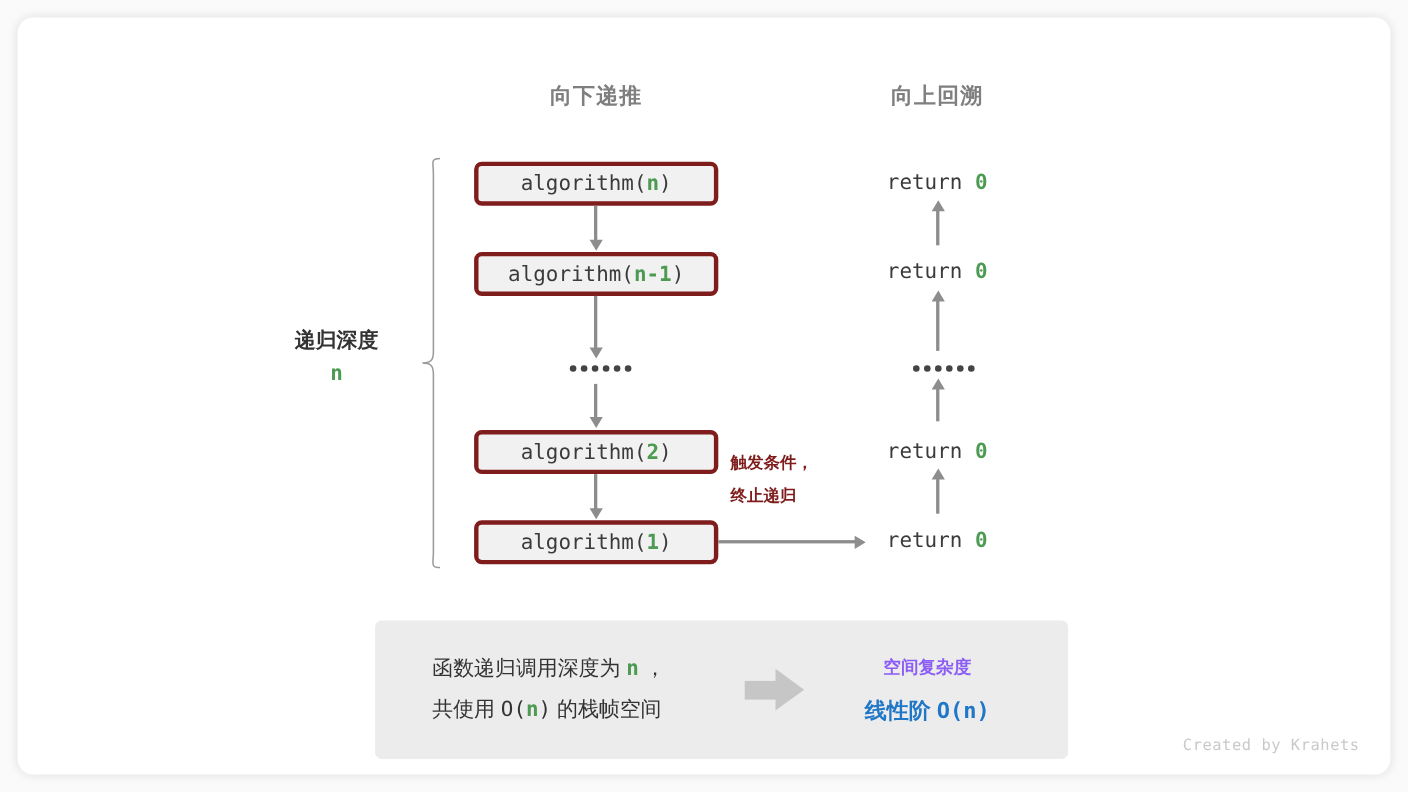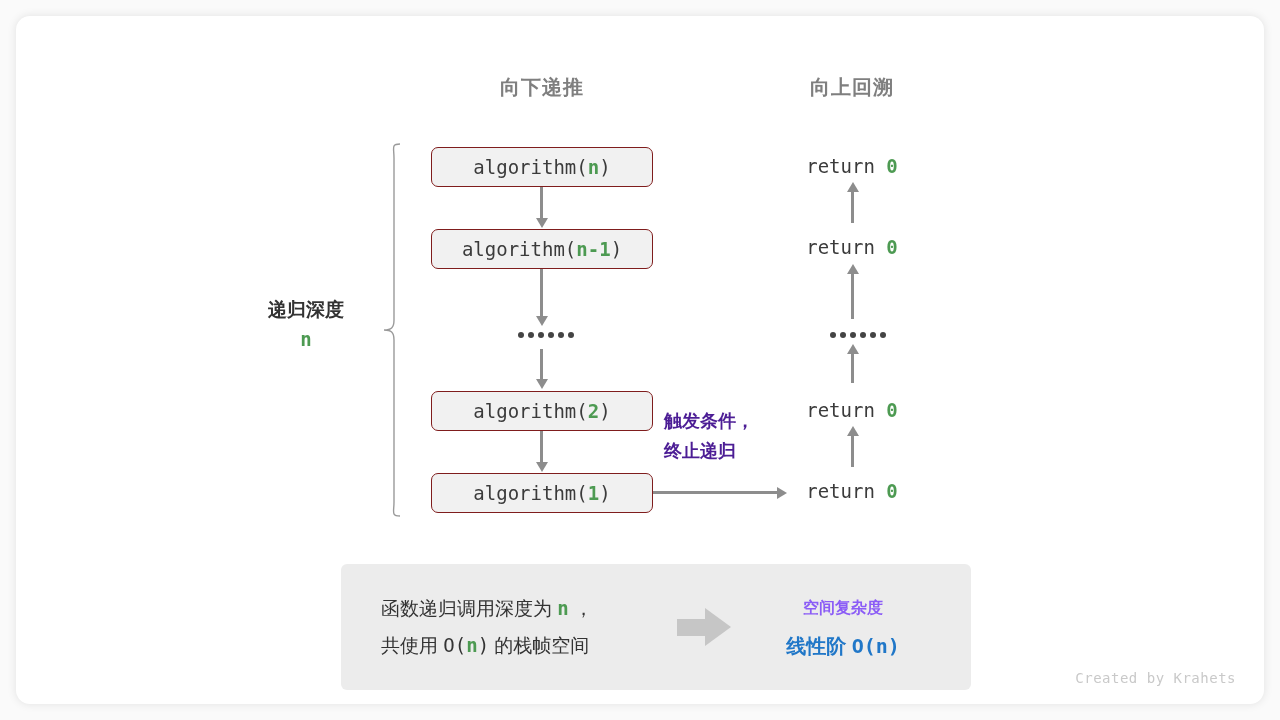--- a/index.html
+++ b/index.html
@@ -27,21 +27,21 @@
     color: #7f7f7f;
     letter-spacing: 1px;
     text-align: center;
     white-space: nowrap;
   }
 
   
   .call-box {
     width: 222px; height: 40px;
     background: #f1f1f1;
-    border: 1px solid #7f1d1d;
+    border: 4px solid #7f1d1d;
     border-radius: 7px;
     display: flex;
     align-items: center;
     justify-content: center;
     font-family: "DejaVu Sans Mono", monospace;
     font-size: 19px;
     color: #3b3b3b;
     white-space: nowrap;
   }
   .call-box .arg { color: #4d9a52; font-weight: bold; }
@@ -114,40 +114,40 @@
     font-family: "DejaVu Sans Mono", monospace;
     font-size: 19px;
     font-weight: bold;
     color: #4d9a52;
     display: block;
     line-height: 30px;
   }
 
   
   .note {
-    font-size: 18px;
-    font-weight: bold;
-    color: #4c1d95;
+    font-size: 15px;
+    font-weight: bold;
+    color: #7f1d1d;
     line-height: 30px;
     white-space: nowrap;
   }
 
   
   #summary {
     position: absolute;
     left: 325px; top: 548px;
     width: 630px; height: 126px;
     background: #ececec;
     border-radius: 6px;
     display: flex;
     align-items: center;
   }
   .sum-left {
     width: 330px;
-    padding-left: 40px;
+    padding-left: 52px;
     font-size: 19px;
     color: #333;
     line-height: 36px;
     white-space: nowrap;
   }
   .mono { font-family: "DejaVu Sans Mono", monospace; }
   .sum-left .g { color: #4d9a52; font-weight: bold; font-family: "DejaVu Sans Mono", monospace; }
   .block-arrow {
     width: 54px; height: 38px;
     position: relative;

